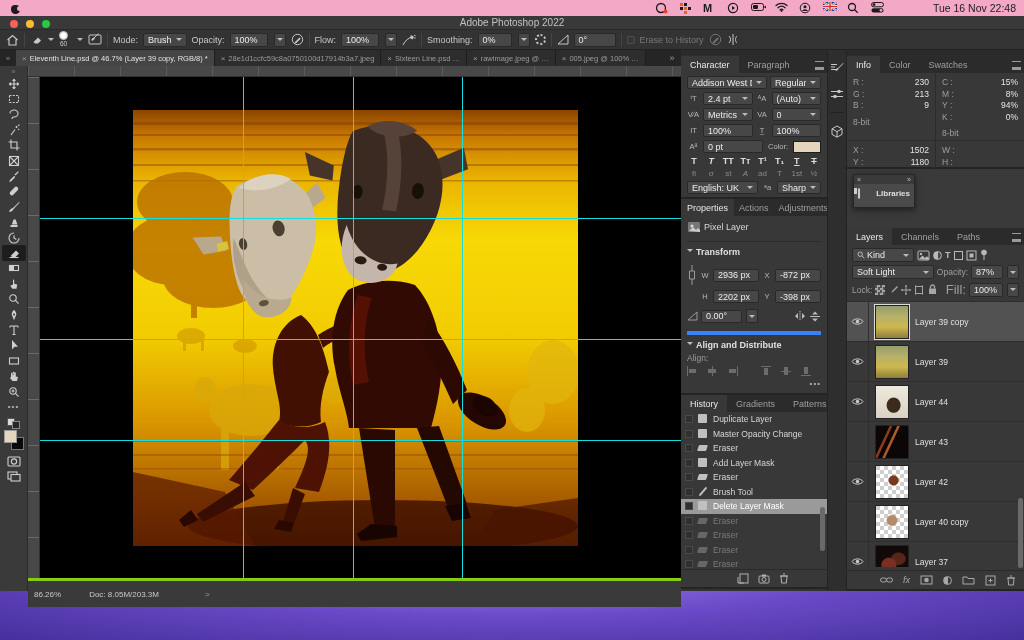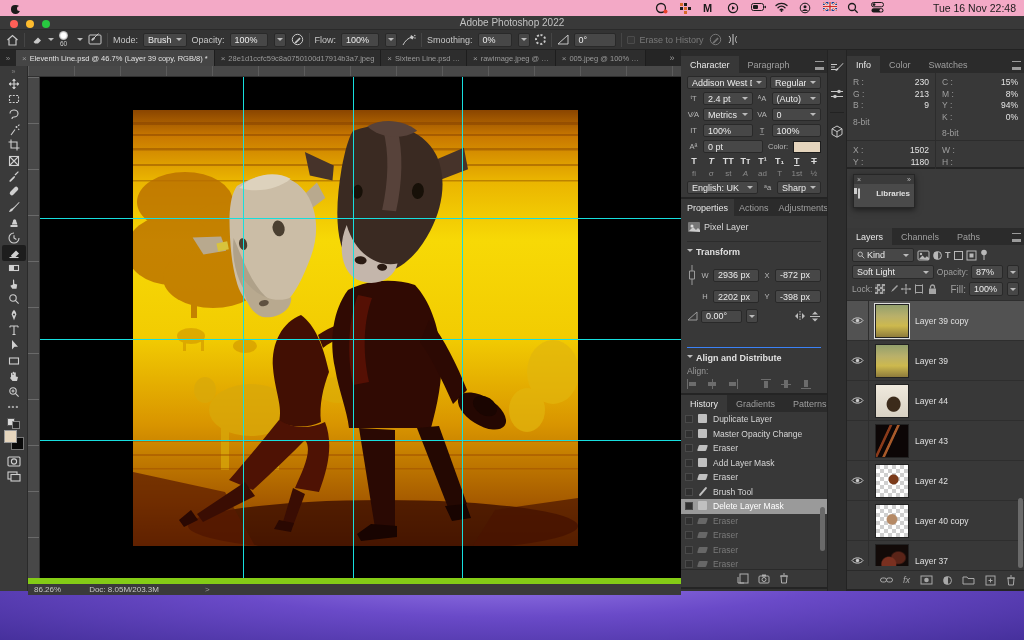--- a/index.html
+++ b/index.html
@@ -73,21 +73,21 @@
   .hruler{left:28px;top:66px;width:653px;height:11px;background:#484848;border-bottom:1px solid #303030;z-index:10;
           overflow:hidden;position:absolute}
   .hruler .ticks{position:absolute;inset:0;background:repeating-linear-gradient(90deg,#6a6a6a 0 1px,transparent 1px 46px);opacity:.6}
   .ruler-num{position:absolute;top:1px;font-size:6.5px;color:#9a9a9a}
   .vruler{left:28px;top:77px;width:12px;height:501px;background:#484848;border-right:1px solid #303030;z-index:10;
           background-image:repeating-linear-gradient(180deg,#6a6a6a 0 1px,transparent 1px 46px)}
   .canvasblack{left:40px;top:77px;width:641px;height:501px;background:#000;z-index:5;overflow:hidden}
   .artwork{position:absolute;left:93px;top:33px;width:445px;height:436px}
   .guide-v{position:absolute;top:0;bottom:0;width:1px;background:#17dede;z-index:8}
   .guide-h{position:absolute;left:0;right:0;height:1px;background:#17dede;z-index:8}
-  .statusbar{left:28px;top:578px;width:653px;height:17px;background:#3a3a3a;border-top:6px solid #84cc16;z-index:12;
+  .statusbar{left:28px;top:578px;width:653px;height:29px;background:#3a3a3a;border-top:3px solid #84cc16;z-index:12;
              display:flex;align-items:center;font-size:8px;color:#c8c8c8;gap:10px;padding:0 6px}
   .sb-doc{display:flex;align-items:center;gap:6px;margin-left:18px}
   .sb-chev{color:#9a9a9a;font-size:8px;margin-left:40px}
 
   
   .panelcol{background:#333;z-index:25}
   .panel{background:#383838;border-bottom:2px solid #242424;position:relative}
   .ptabs{height:17px;background:#2b2b2b;display:flex;align-items:stretch;font-size:9px;color:#9f9f9f}
   .ptab{padding:0 9px;display:flex;align-items:center;white-space:nowrap}
   .ptab.active{background:#383838;color:#e8e8e8}
@@ -809,21 +809,21 @@
               <path d="M4 2L1 5l3 3zM8 2l3 3-3 3z" fill="#bbb"></path>
             </svg>
           </span>
         <span class="ic">
             <svg width="12" height="11" viewBox="0 0 12 11">
               <path d="M1 5.5h10" stroke="#bbb"></path>
               <path d="M3 3.5h6L6 .5zM3 7.5h6L6 10.5z" fill="#bbb"></path>
             </svg>
           </span>
       </div>
-      <div class="crow" style="margin-top:24px;border-top:1px solid #3b82f6;padding-top:5px">
+      <div class="crow" style="margin-top:8px;border-top:4px solid #3b82f6;padding-top:5px">
         <span class="fchev" style="margin:0"></span>
         <span style="font-size:9px;font-weight:bold;color:#e0e0e0">Align and Distribute</span>
       </div>
       <div class="crow">
           <span style="font-size:8.5px;color:#9a9a9a">Align:</span>
         </div>
       <div class="crow" style="gap:8px">
         <span class="alic" style="background-image:linear-gradient(#bbb,#bbb),linear-gradient(#bbb,#bbb);background-size:1px 10px,7px 4px;background-position:0 0,2px 3px"></span>
         <span class="alic" style="background-image:linear-gradient(#bbb,#bbb),linear-gradient(#bbb,#bbb);background-size:1px 10px,8px 4px;background-position:5px 0,1px 3px"></span>
         <span class="alic" style="background-image:linear-gradient(#bbb,#bbb),linear-gradient(#bbb,#bbb);background-size:1px 10px,7px 4px;background-position:10px 0,2px 3px"></span>
@@ -1118,21 +1118,21 @@
               <path d="M1.5 0v10M8.5 0v10" stroke="#b8b8b8" opacity=".6"></path>
             </svg>
           </span>
         <span class="ic lk">
             <svg width="9" height="11" viewBox="0 0 9 11">
               <rect x="1" y="4.5" width="7" height="5.5" fill="#b8b8b8"></rect>
               <path d="M2.5 4.5V3a2 2 0 014 0v1.5" fill="none" stroke="#b8b8b8" stroke-width="1.3"></path>
             </svg>
           </span>
         <span style="flex:1"></span>
-        <span style="font-size:10px;color:#9f9f9f">Fill:</span>
+        <span style="font-size:13px;color:#9f9f9f">Fill:</span>
         <span class="fld" style="width:34px">
             <span class="ftext">100%</span>
           </span>
         <span class="chevbox"></span>
       </div>
       <div style="overflow:hidden;height:266px;border-top:1px solid #2e2e2e">
 
           <div class="layer-row eye selected">
             <span class="eye-cell">
               <svg class="eye-icon" width="13" height="9" viewBox="0 0 13 9">

